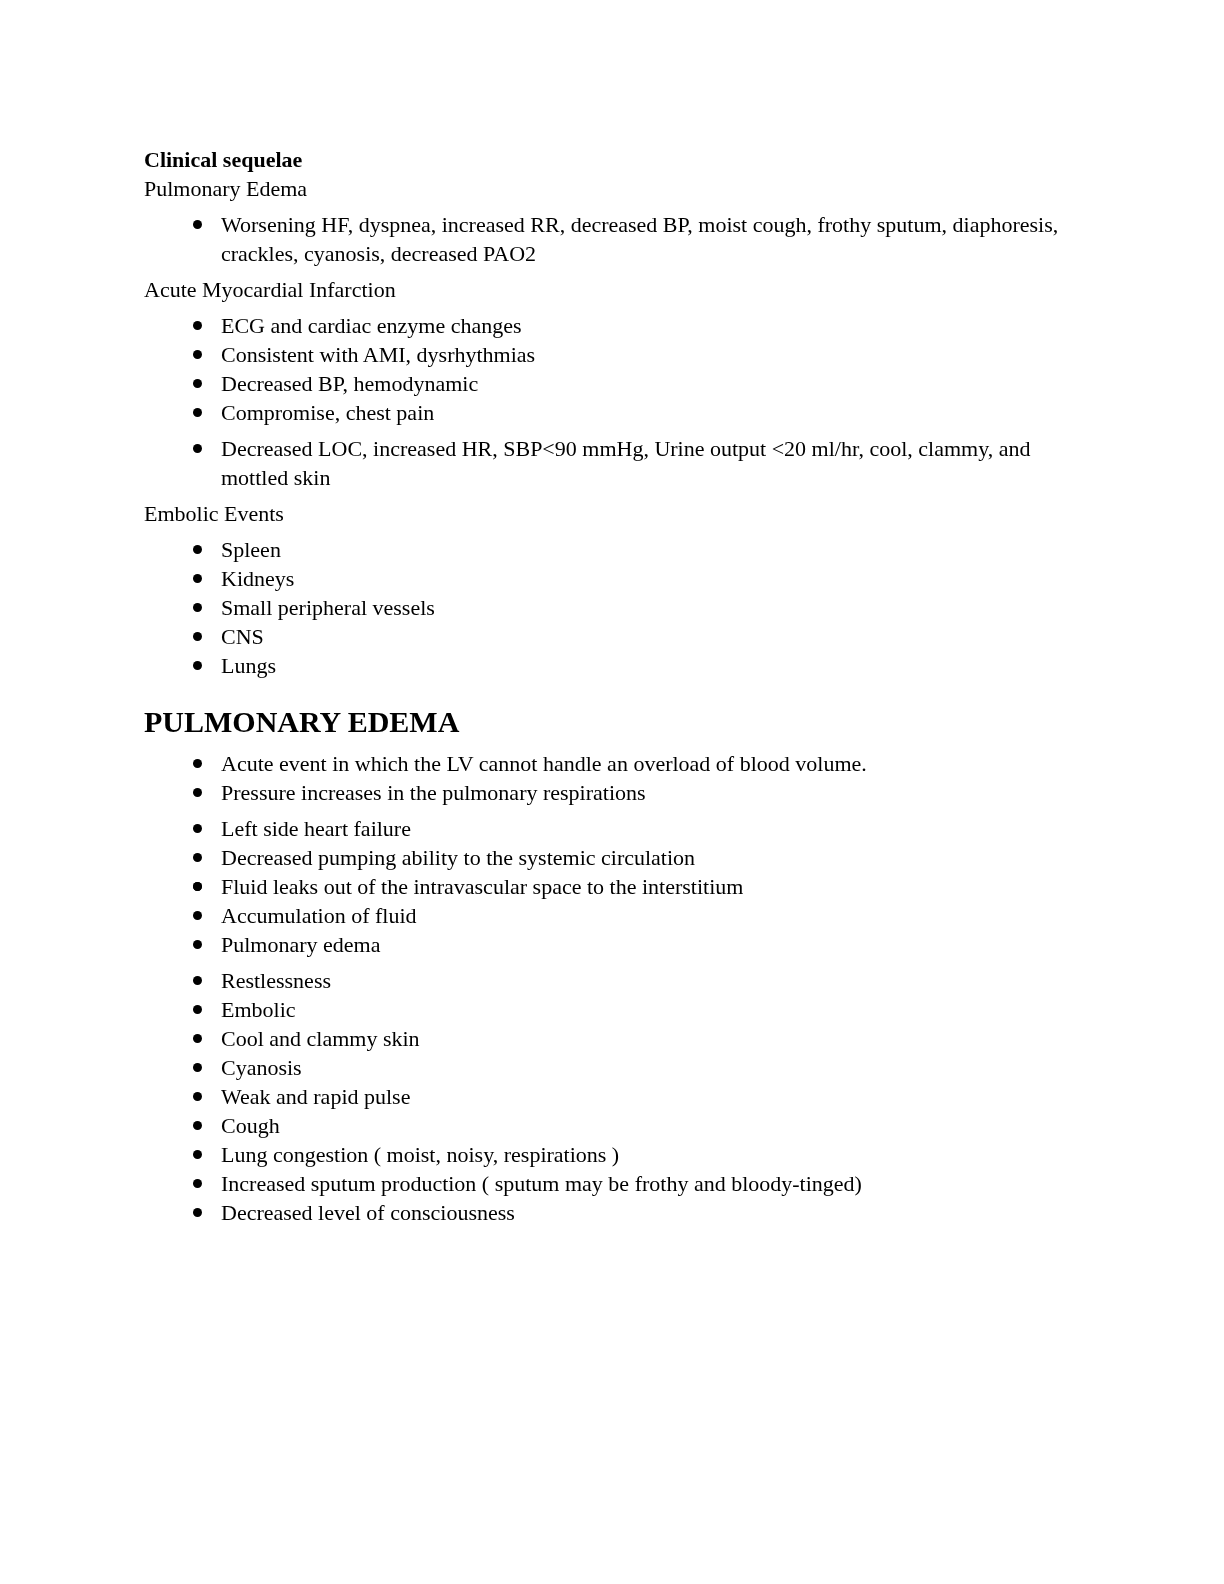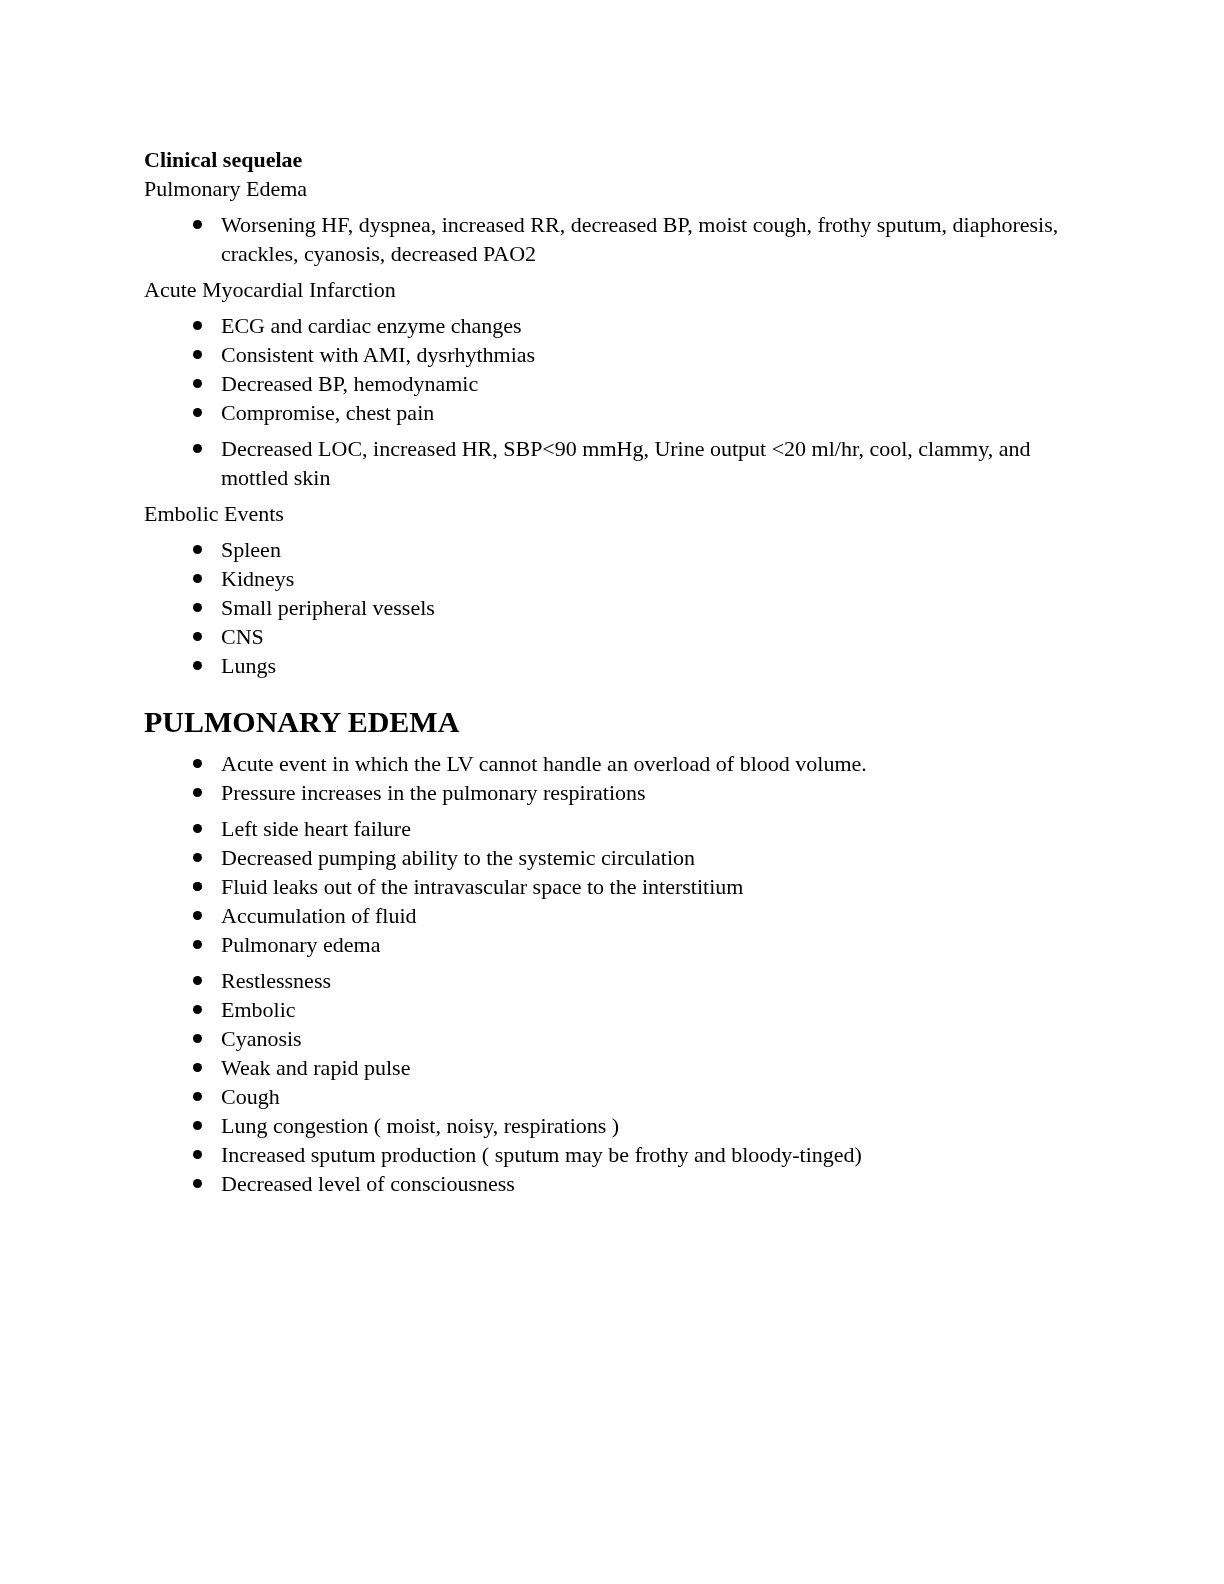--- a/index.html
+++ b/index.html
@@ -90,20 +90,21 @@
       <li><span class="bullet-dot"></span><span>Left side heart failure</span></li>
       <li><span class="bullet-dot"></span><span>Decreased pumping ability to the systemic circulation</span></li>
       <li><span class="bullet-dot"></span></li>
       <li><span class="bullet-dot"></span><span>Fluid leaks out of the intravascular space to the interstitium</span></li>
       <li><span class="bullet-dot"></span><span>Accumulation of fluid</span></li>
       <li><span class="bullet-dot"></span><span>Pulmonary edema</span></li>
     </ul>
     <ul class="bullet-list">
       <li><span class="bullet-dot"></span><span>Restlessness</span></li>
       <li><span class="bullet-dot"></span><span>Embolic</span></li>
+      <li><span class="bullet-dot"></span><span>Cool and clammy skin</span></li>
       <li><span class="bullet-dot"></span><span>Cyanosis</span></li>
       <li><span class="bullet-dot"></span><span>Weak and rapid pulse</span></li>
       <li><span class="bullet-dot"></span><span>Cough</span></li>
       <li><span class="bullet-dot"></span><span>Lung congestion ( moist, noisy, respirations )</span></li>
       <li><span class="bullet-dot"></span><span>Increased sputum production ( sputum may be frothy and bloody-tinged)</span></li>
       <li><span class="bullet-dot"></span><span>Decreased level of consciousness</span></li>
     </ul>
   </div>
 
 </body></html>

